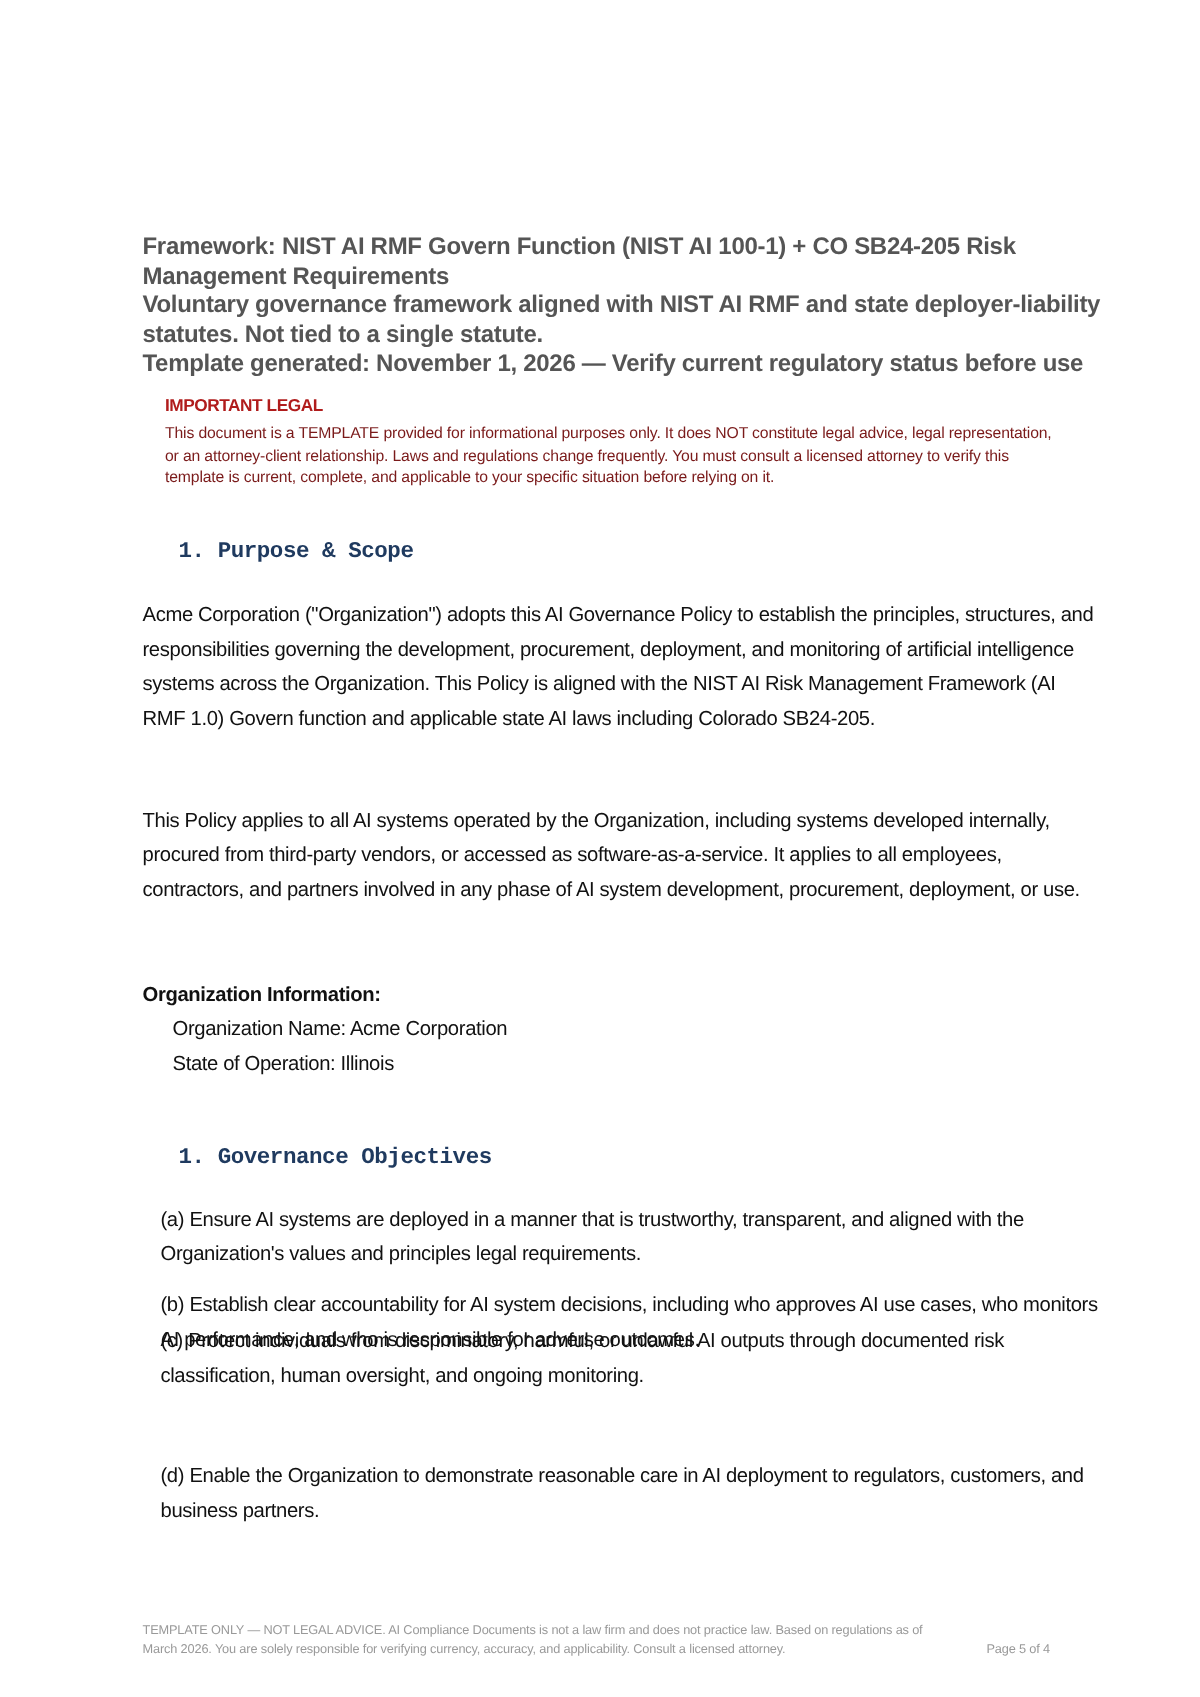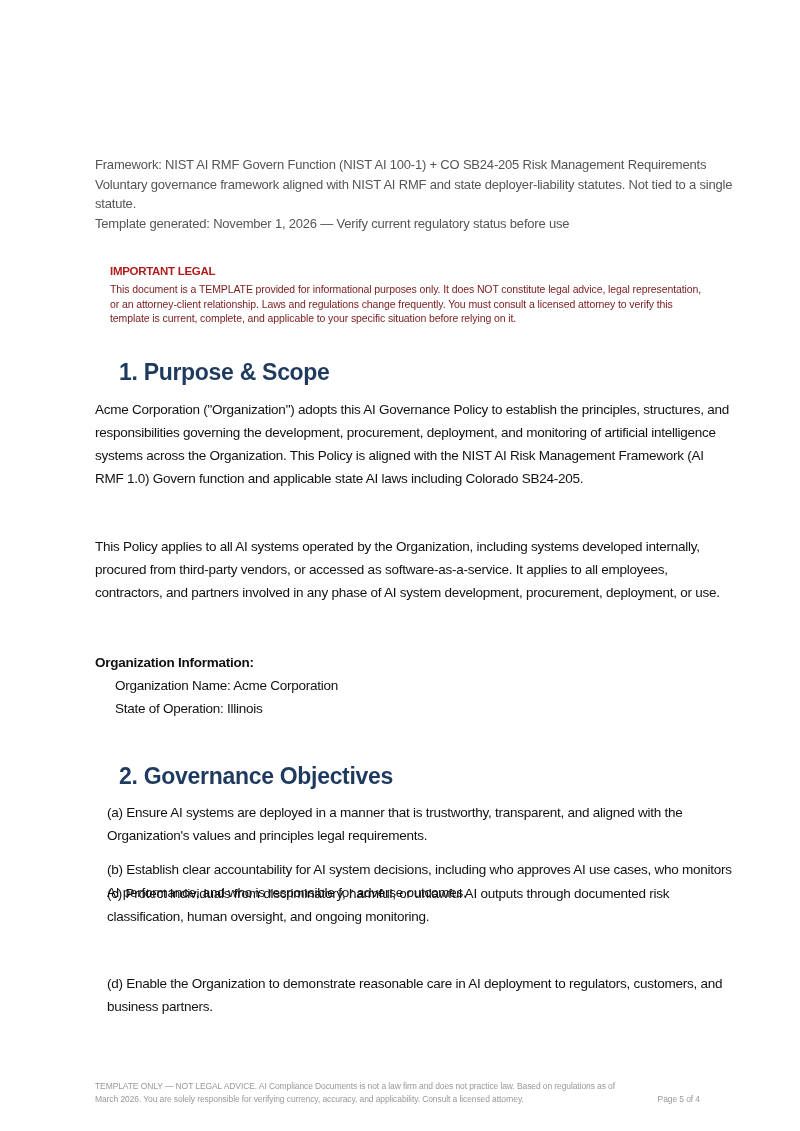--- a/index.html
+++ b/index.html
@@ -12,25 +12,26 @@
     body {
       position: relative;
       font-family: "DejaVu Sans", "Liberation Sans", sans-serif;
       color: #111111;
     }
     .meta {
       position: absolute;
       left: 95px;
       top: 155px;
       width: 640px;
-      font-size: 13px;
+      font-size: 16px;
       color: #555555;
       letter-spacing: -0.2px;
       line-height: 19.5px;
       font-family: "Liberation Sans", sans-serif;
+      font-weight: bold;
     }
     .notice {
       position: absolute;
       left: 110px;
       top: 265px;
       width: 600px;
     }
     .notice-title {
       font-family: "Liberation Sans", sans-serif;
       font-weight: bold;
@@ -42,23 +43,23 @@
     .notice-body {
       font-family: "Liberation Sans", sans-serif;
       font-size: 10.5px;
       color: #7a1a1a;
       line-height: 14.5px;
       letter-spacing: -0.1px;
     }
     h2.section-title {
       position: absolute;
       left: 119px;
-      font-family: Liberation Sans, sans-serif;
+      font-family: Liberation Mono, monospace;
       font-weight: bold;
-      font-size: 23px;
+      font-size: 15px;
       color: #1f3a5f;
       letter-spacing: -0.3px;
       text-align: center;
     }
     .para {
       position: absolute;
       left: 95px;
       width: 640px;
       font-family: "Liberation Sans", sans-serif;
       font-size: 13.5px;
@@ -124,21 +125,21 @@
 <p class="para" style="top:398px;">Acme Corporation ("Organization") adopts this AI Governance Policy to establish the principles, structures, and responsibilities governing the development, procurement, deployment, and monitoring of artificial intelligence systems across the Organization. This Policy is aligned with the NIST AI Risk Management Framework (AI RMF 1.0) Govern function and applicable state AI laws including Colorado SB24-205.</p>
 
 <p class="para" style="top:535px;">This Policy applies to all AI systems operated by the Organization, including systems developed internally, procured from third-party vendors, or accessed as software-as-a-service. It applies to all employees, contractors, and partners involved in any phase of AI system development, procurement, deployment, or use.</p>
 
 <div class="org-info">
   <div class="label">Organization Information:</div>
   <div class="row">Organization Name: Acme Corporation</div>
   <div class="row">State of Operation: Illinois</div>
 </div>
 
-<h2 class="section-title" style="top:763px;">2. Governance Objectives</h2>
+<h2 class="section-title" style="top:763px;">1. Governance Objectives</h2>
 
 <p class="objective" style="top:801px;">(a) Ensure AI systems are deployed in a manner that is trustworthy, transparent, and aligned with the Organization's values and principles legal requirements.</p>
 <p class="objective" style="top:858px;">(b) Establish clear accountability for AI system decisions, including who approves AI use cases, who monitors AI performance, and who is responsible for adverse outcomes.</p>
 <p class="objective" style="top:882px;">(c) Protect individuals from discriminatory, harmful, or unlawful AI outputs through documented risk classification, human oversight, and ongoing monitoring.</p>
 <p class="objective" style="top:972px;">(d) Enable the Organization to demonstrate reasonable care in AI deployment to regulators, customers, and business partners.</p>
 
 <div class="footer">
   <div class="footer-text">TEMPLATE ONLY — NOT LEGAL ADVICE. AI Compliance Documents is not a law firm and does not practice law. Based on regulations as of March 2026. You are solely responsible for verifying currency, accuracy, and applicability. Consult a licensed attorney.</div>
   <div class="page-num">Page 5 of 4</div>
 </div>

